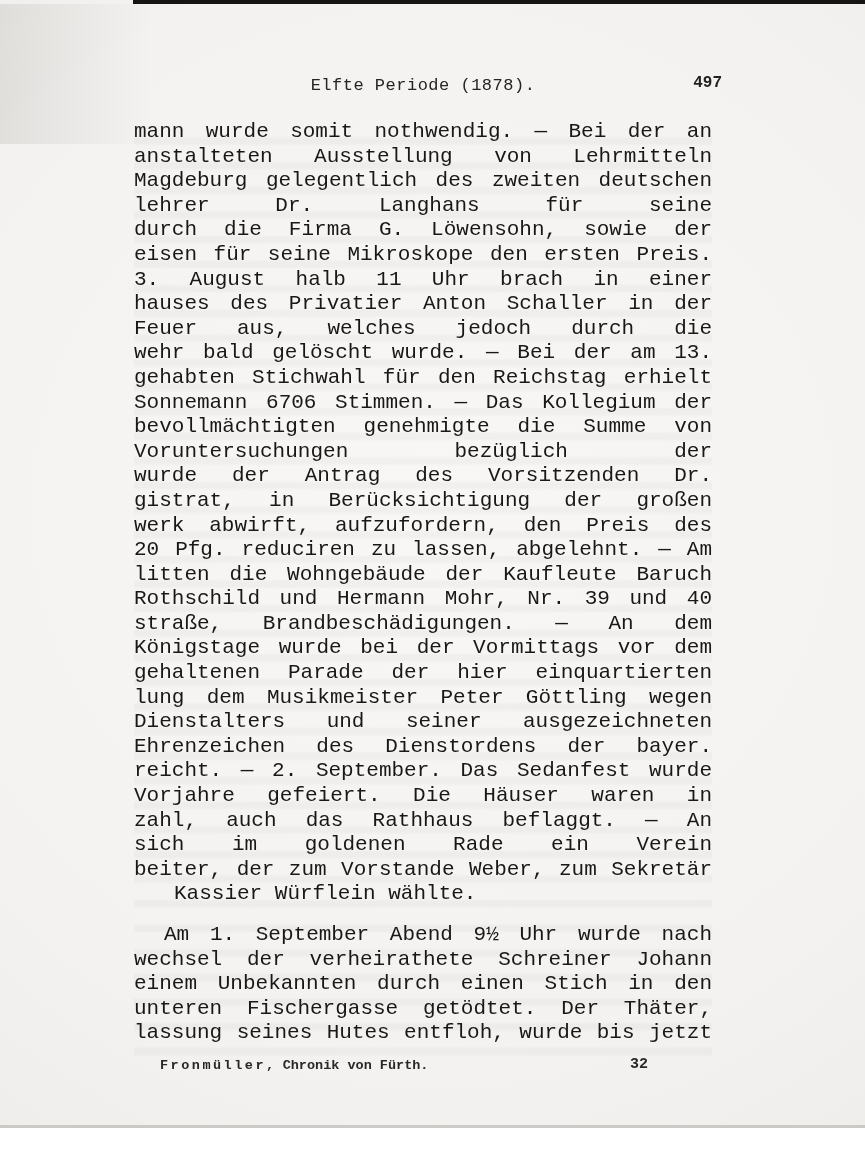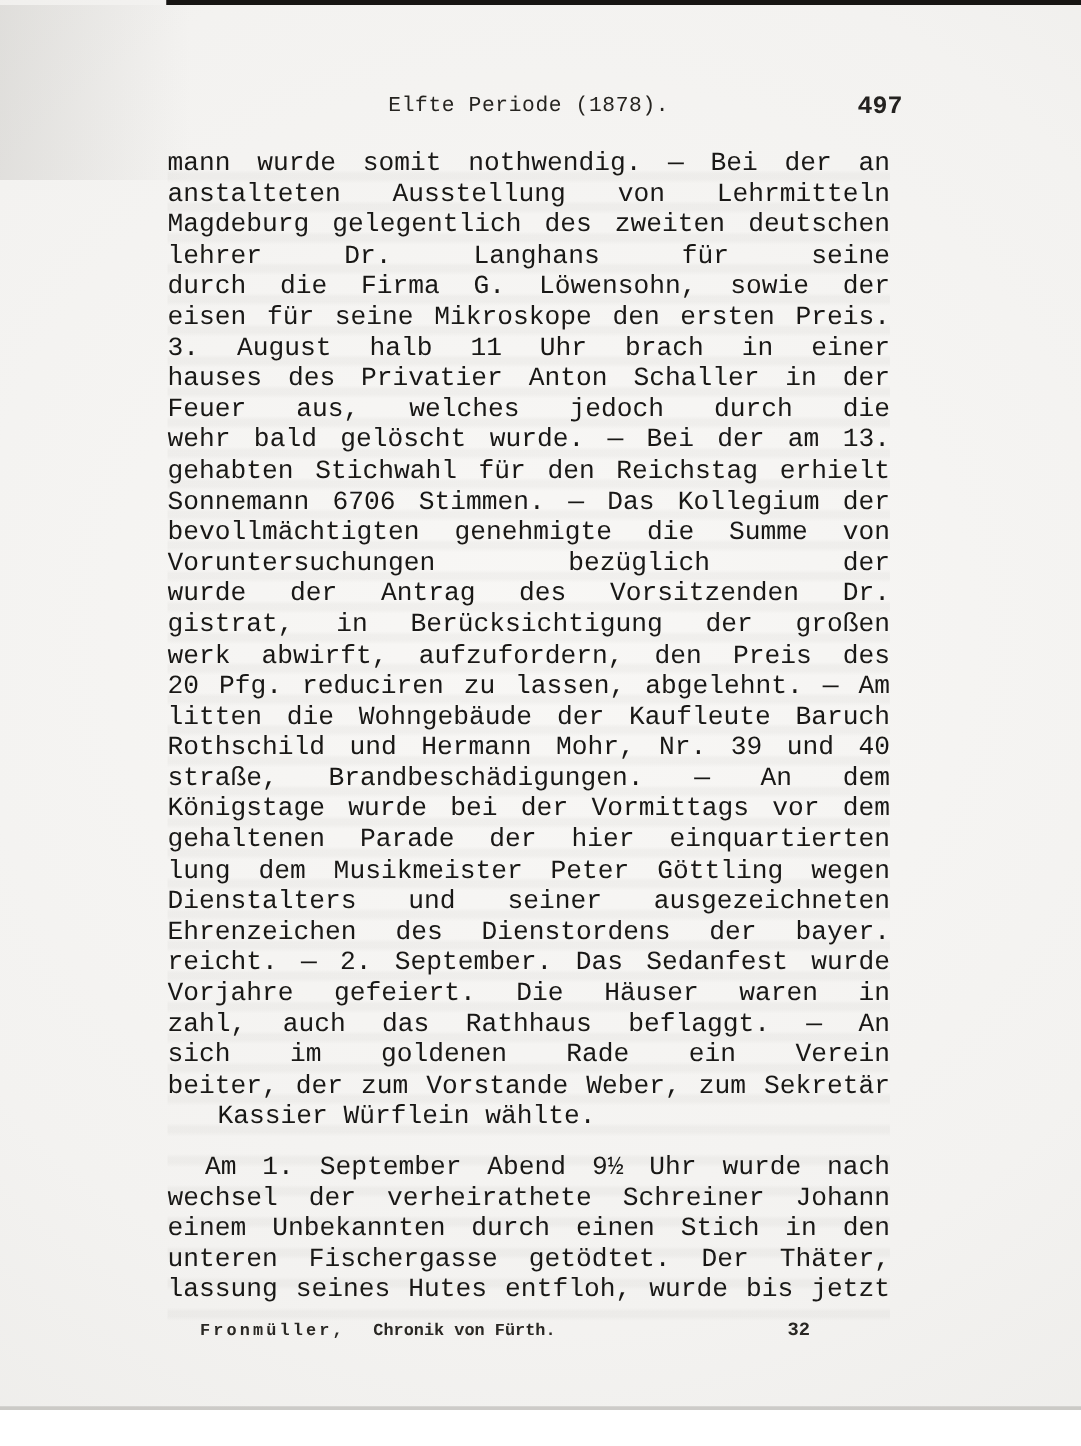--- a/index.html
+++ b/index.html
@@ -65,21 +65,21 @@
     width: 578px;
     text-align: center;
     font-size: 17px;
     letter-spacing: 0.5px;
     color: #262420;
   }
   .page-number {
     position: absolute;
     right: 0;
     top: -2px;
-    font-size: 20px;
+    font-size: 16px;
     font-weight: 700;
     color: #242220;
   }
   .body-text {
     position: absolute;
     top: 120px;
     left: 134px;
     width: 578px;
   }
   .line {
@@ -113,21 +113,21 @@
     color: #2a2824;
   }
   .footer-signature {
     position: absolute;
     left: 26px;
     top: 2px;
     font-weight: 700;
   }
   .footer-author {
     letter-spacing: 2.5px;
-    margin-right: 22px;
+    margin-right: 6px;
   }
   .footer-sheet {
     position: absolute;
     left: 496px;
     top: 0;
     font-size: 15px;
     font-weight: 700;
   }
   .bottom-edge {
     position: absolute;

